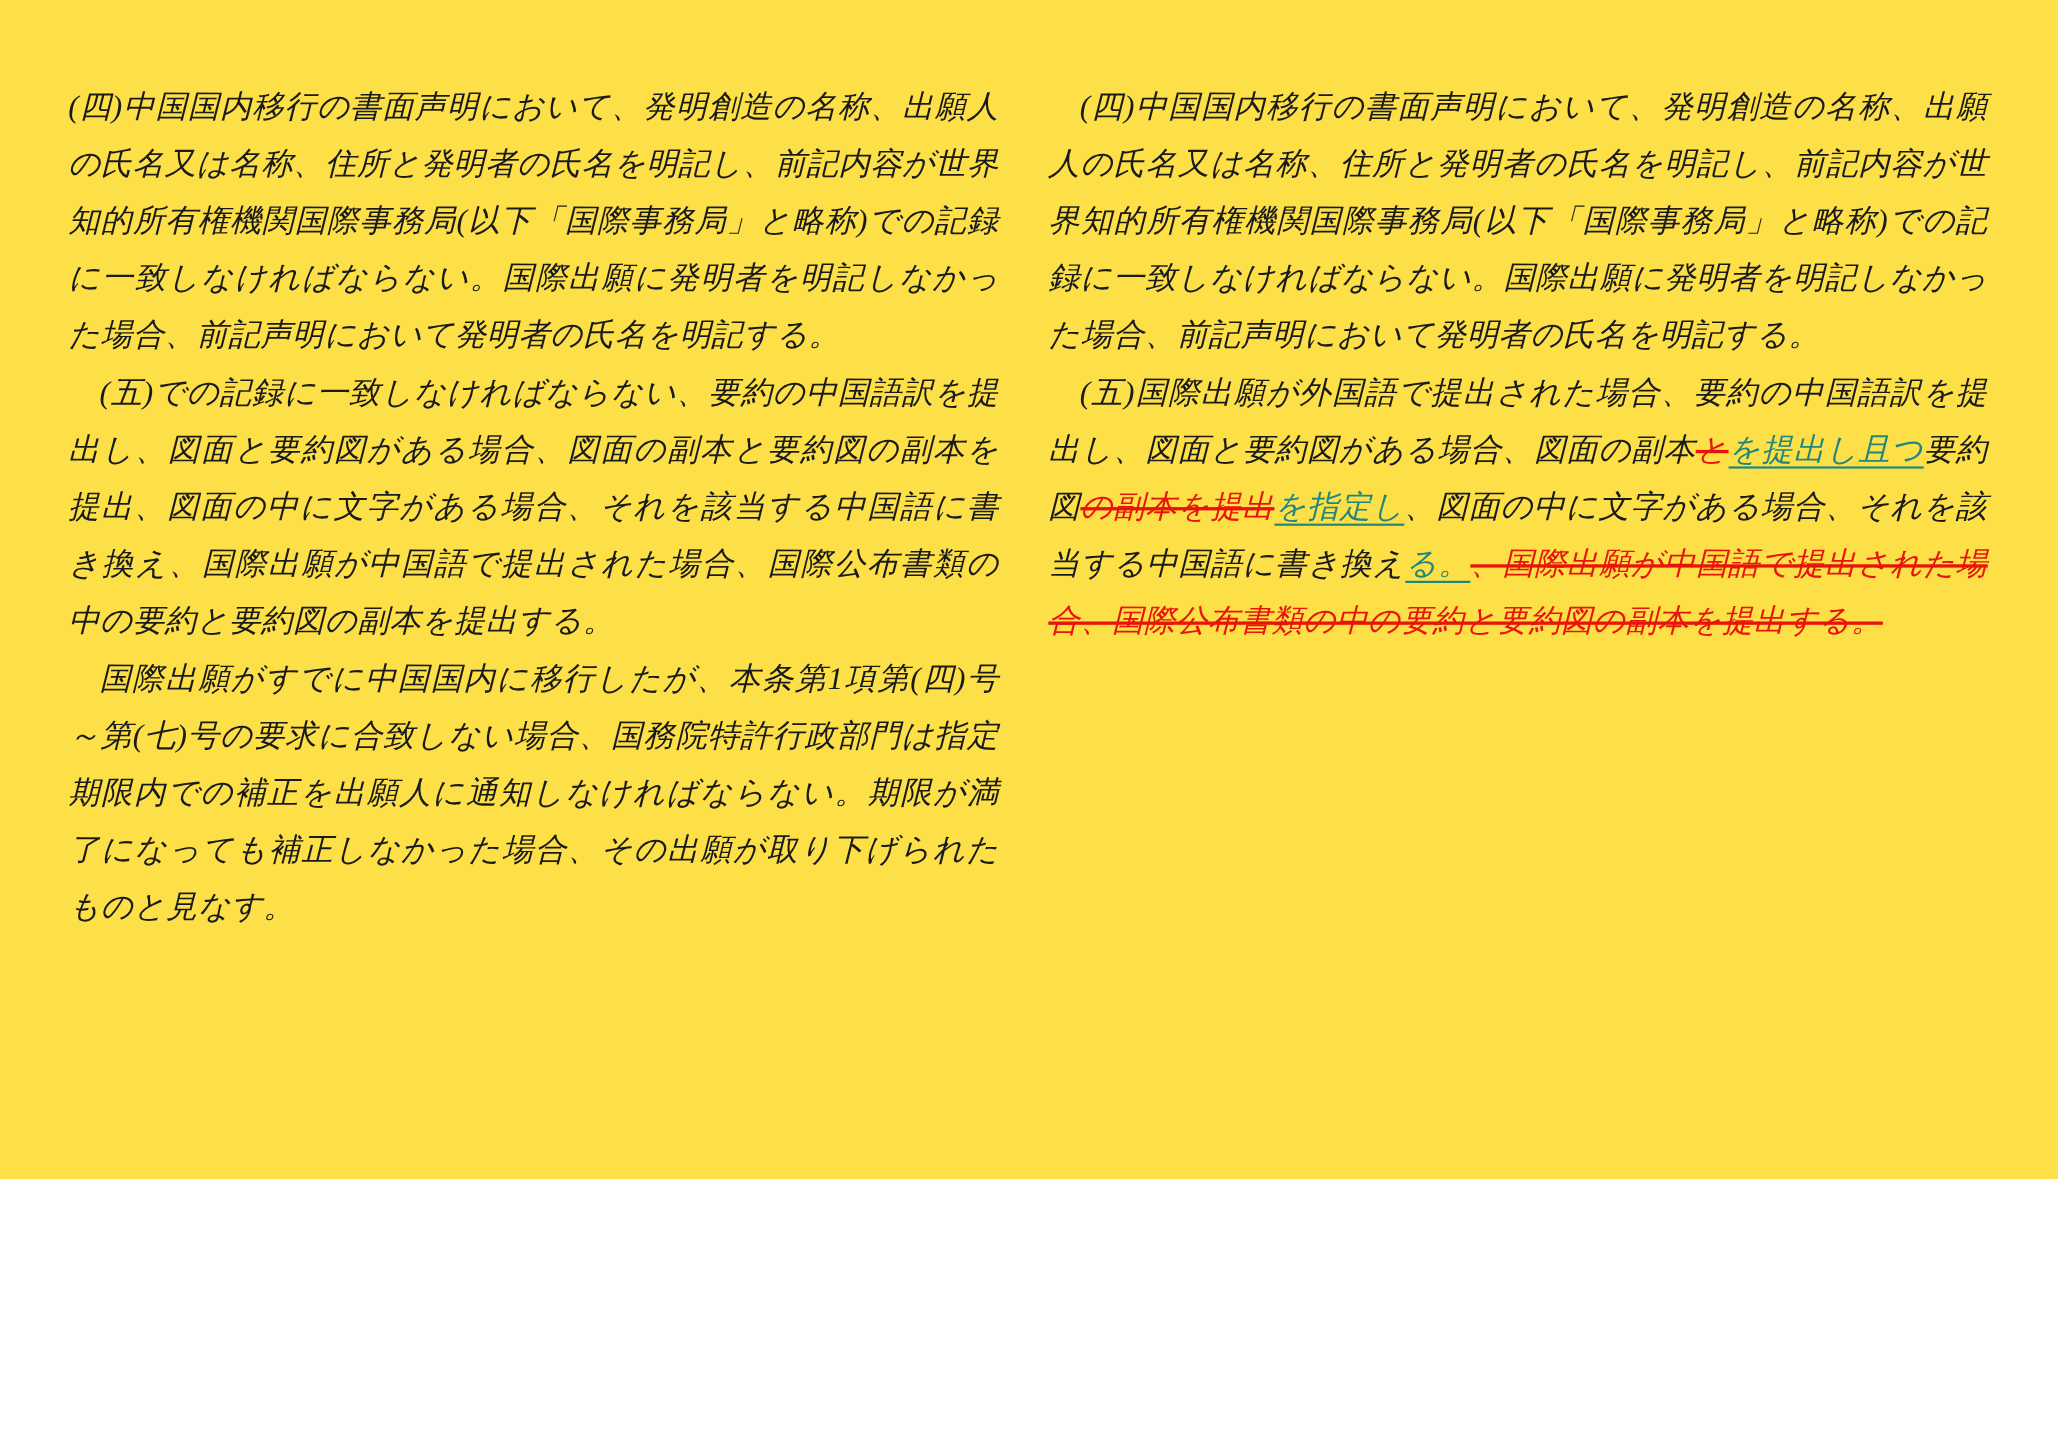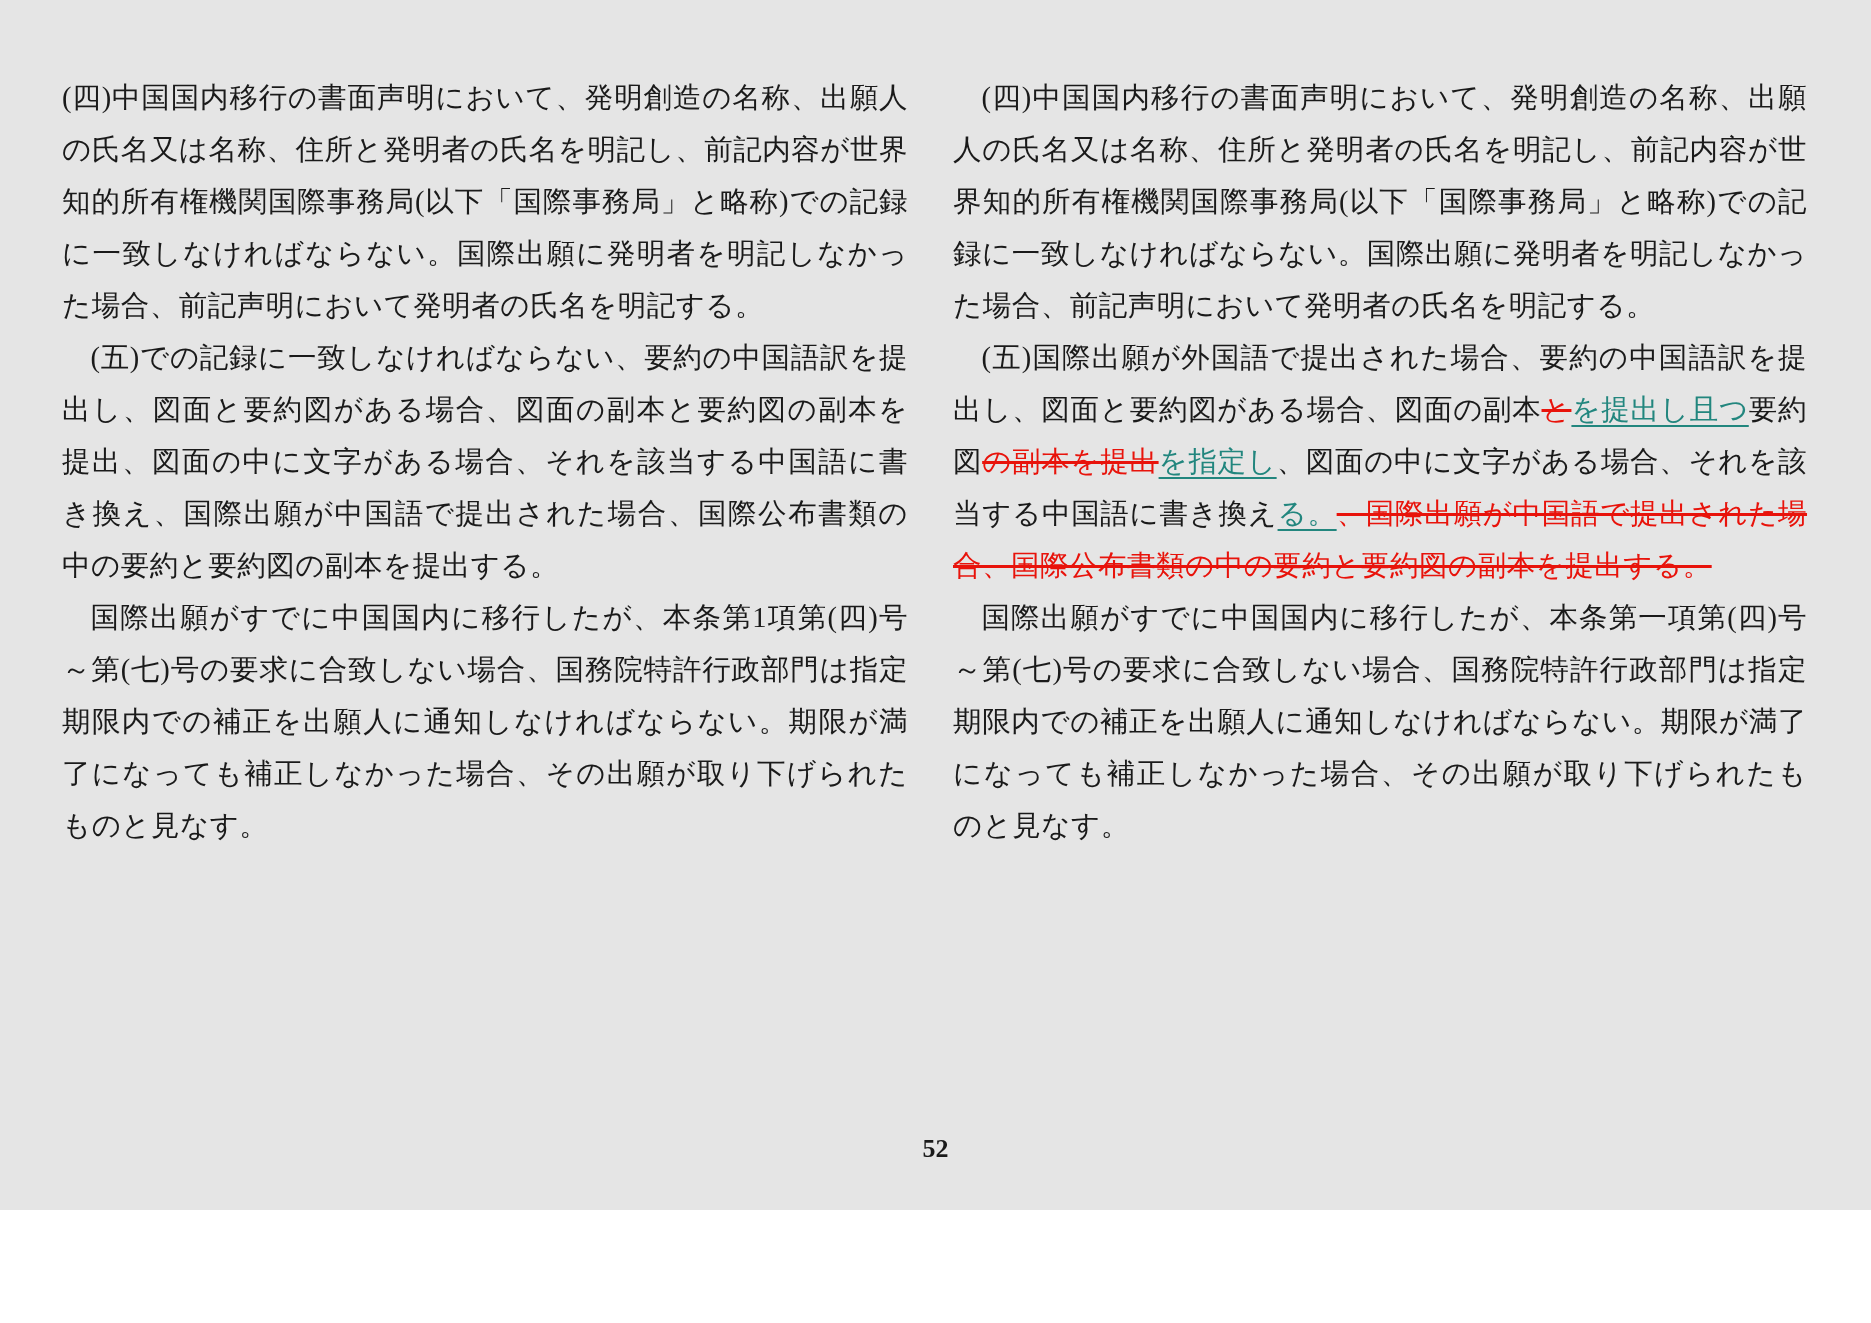--- a/index.html
+++ b/index.html
@@ -1,23 +1,24 @@
 <!DOCTYPE html>
 <html style="--text-color: #1a1a1a; --del-color: #e8130b; --ins-color: #22867e;"><head>
 <meta charset="utf-8">
 <style>
   html,body{margin:0;padding:0;background:#ffffff;}
   .page{
     position:relative;
     width:1871px;
-    height:1210px;
-    background:#e5e5e5;
+    height:1072px;
+    background:#fde047;
     font-family:"Liberation Serif","DejaVu Serif",serif;
     color:var(--text-color,#1a1a1a);
     overflow:hidden;
+    font-style:italic;
   }
   .col{position:absolute;top:72px;}
   .col-left{left:62px;width:846px;}
   .col-right{left:953px;width:854px;}
   .para{
     margin:0;
     font-size:28.5px;
     line-height:52px;
     text-align:justify;
     letter-spacing:0.5px;
@@ -54,19 +55,18 @@
   <div class="col col-left">
     <p class="para">(四)中国国内移行の書面声明において、発明創造の名称、出願人の氏名又は名称、住所と発明者の氏名を明記し、前記内容が世界知的所有権機関国際事務局(以下「国際事務局」と略称)での記録に一致しなければならない。国際出願に発明者を明記しなかった場合、前記声明において発明者の氏名を明記する。</p>
     <p class="para indent">(五)での記録に一致しなければならない、要約の中国語訳を提出し、図面と要約図がある場合、図面の副本と要約図の副本を提出、図面の中に文字がある場合、それを該当する中国語に書き換え、国際出願が中国語で提出された場合、国際公布書類の中の要約と要約図の副本を提出する。</p>
     <p class="para indent">国際出願がすでに中国国内に移行したが、本条第1項第(四)号～第(七)号の要求に合致しない場合、国務院特許行政部門は指定期限内での補正を出願人に通知しなければならない。期限が満了になっても補正しなかった場合、その出願が取り下げられたものと見なす。</p>
 
   </div>
 
   <div class="col col-right">
     <p class="para indent">(四)中国国内移行の書面声明において、発明創造の名称、出願人の氏名又は名称、住所と発明者の氏名を明記し、前記内容が世界知的所有権機関国際事務局(以下「国際事務局」と略称)での記録に一致しなければならない。国際出願に発明者を明記しなかった場合、前記声明において発明者の氏名を明記する。</p>
     <p class="para indent"><span class="run run-n">(五)国際出願が外国語で提出された場合、要約の中国語訳を提出し、図面と要約図がある場合、図面の副本</span><span class="run run-del">と</span><span class="run run-ins">を提出し且つ</span><span class="run run-n">要約図</span><span class="run run-del">の副本を提出</span><span class="run run-ins">を指定し</span><span class="run run-n">、図面の中に文字がある場合、それを該当する中国語に書き換え</span><span class="run run-ins">る。</span><span class="run run-del">、国際出願が中国語で提出された場合、国際公布書類の中の要約と要約図の副本を提出する。</span></p>
-    <p class="para indent">国際出願がすでに中国国内に移行したが、本条第一項第(四)号～第(七)号の要求に合致しない場合、国務院特許行政部門は指定期限内での補正を出願人に通知しなければならない。期限が満了になっても補正しなかった場合、その出願が取り下げられたものと見なす。</p>
 
   </div>
 
   <div class="page-number">52</div>
 
 </div>
 
 </body></html>

